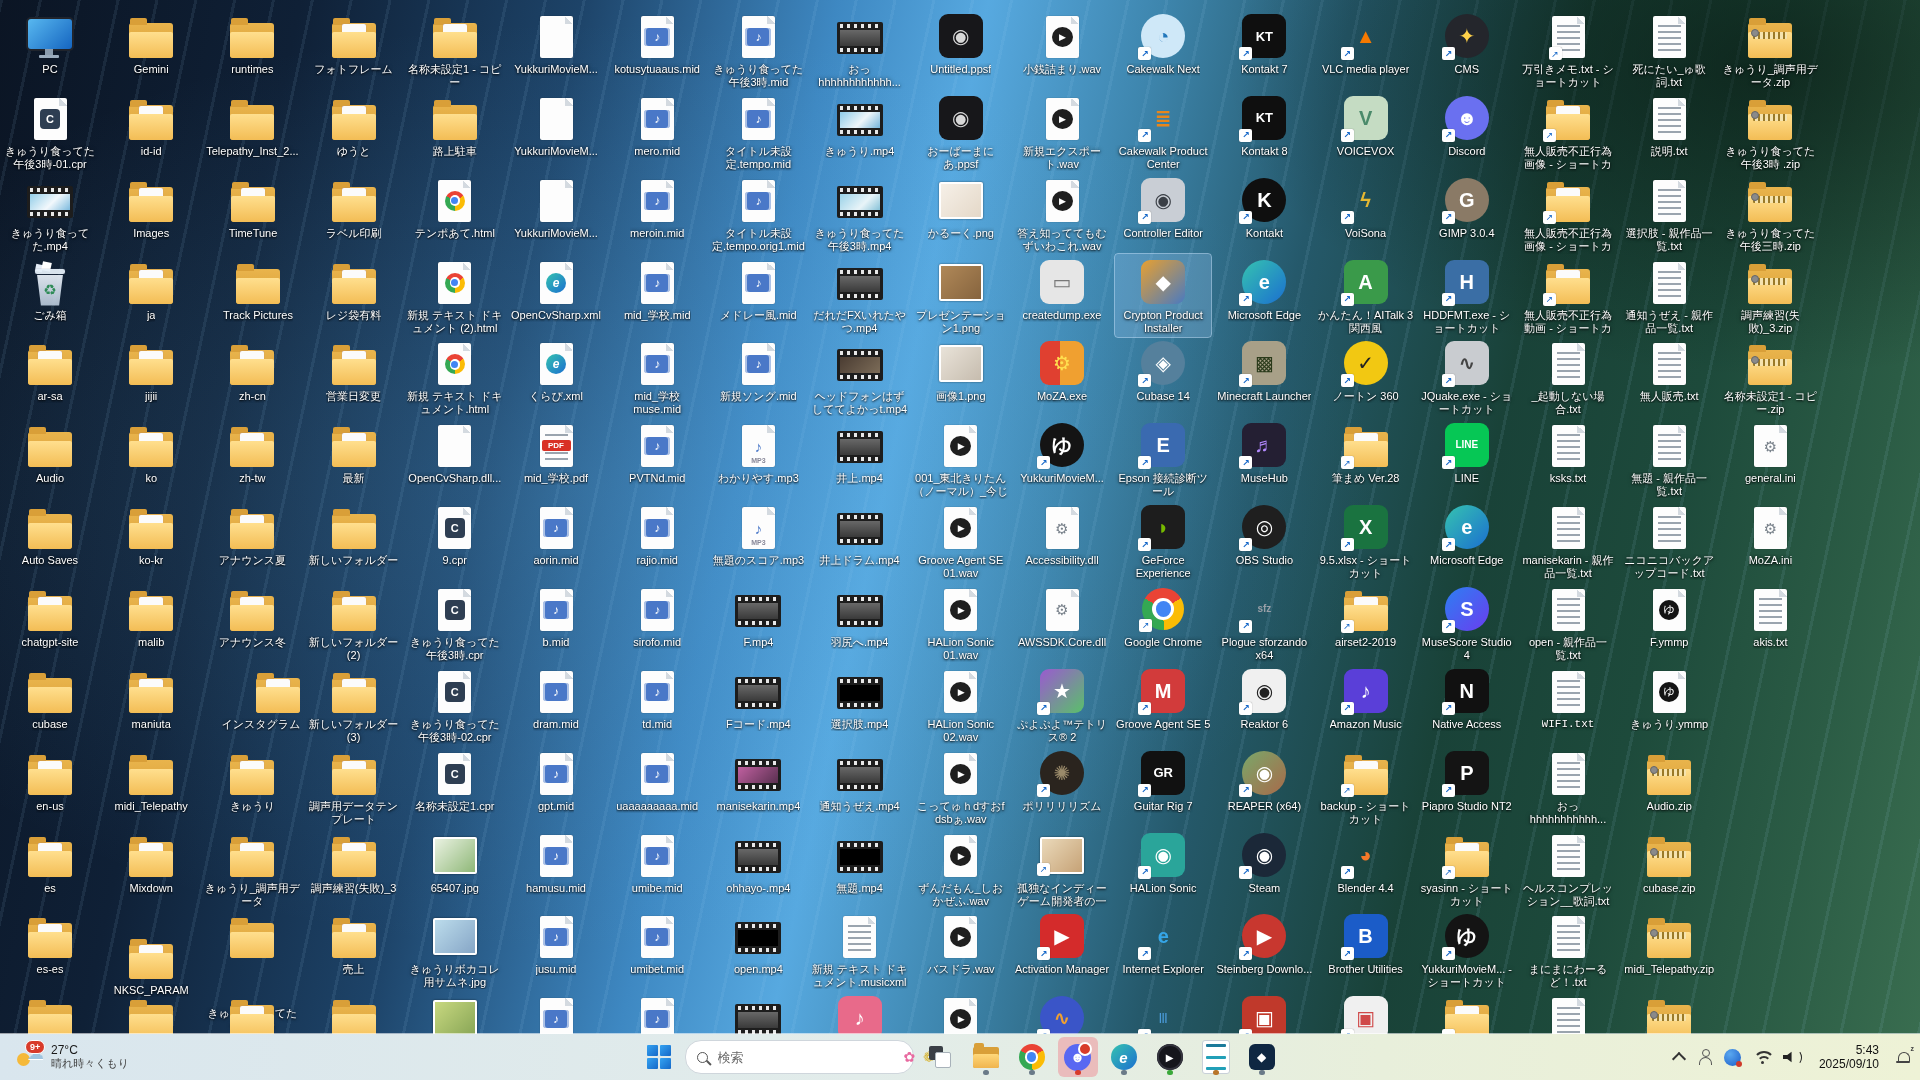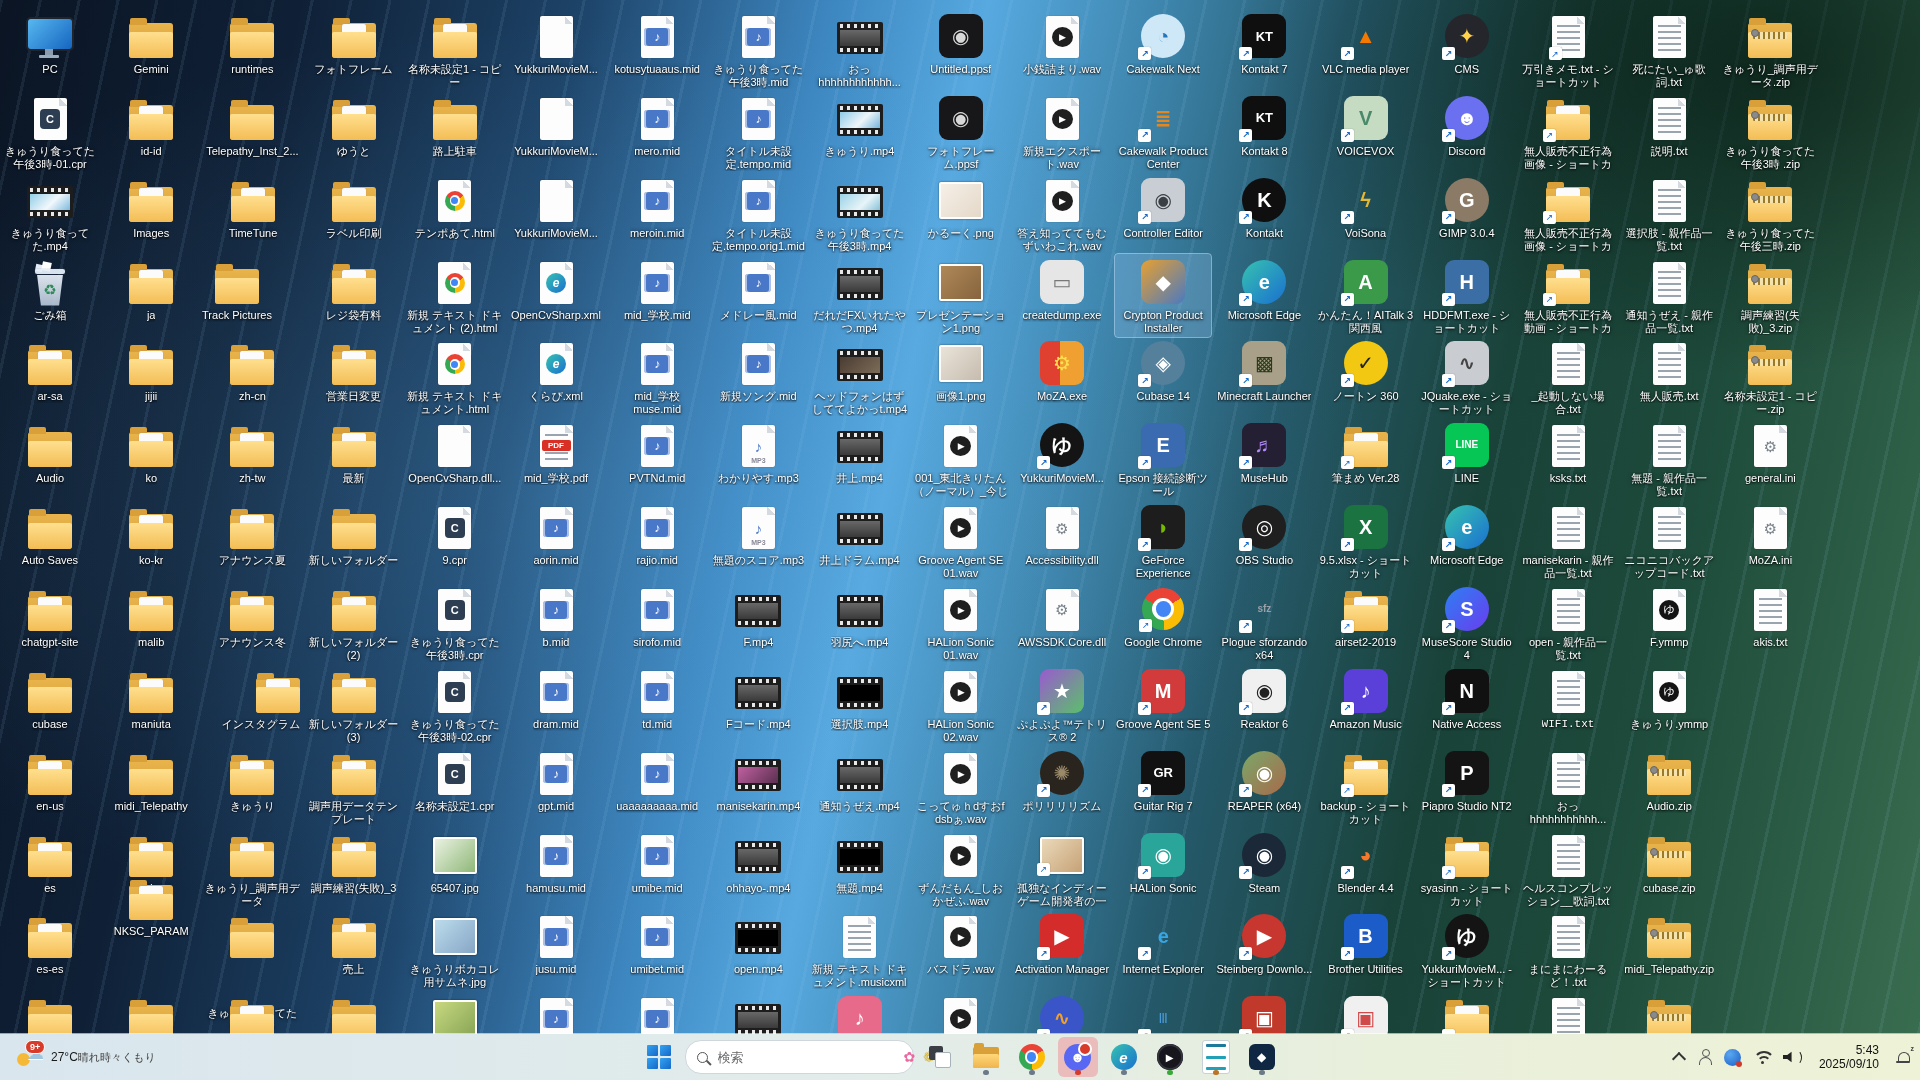--- a/index.html
+++ b/index.html
@@ -96,21 +96,21 @@
   
   #taskbar{position:absolute;left:0;right:0;bottom:0;height:46px;z-index:10;
     background:linear-gradient(90deg,#d9e6ee,#e2ecea 45%,#e8efdb 72%,#eef2d6);
     box-shadow:0 -1px 0 rgba(255,255,255,.6);display:flex;align-items:center;}
   .weather{position:absolute;left:10px;display:flex;align-items:center;gap:7px;background:none;border:none;cursor:pointer;}
   .wicon{position:relative;width:28px;height:24px;}
   .wicon .sun{position:absolute;left:1px;bottom:3px;width:13px;height:13px;border-radius:50%;background:#f5b93a;}
   .wicon .cl{position:absolute;right:0;top:0;font-size:17px;color:#9ec4e0;line-height:1;text-shadow:0 1px 0 #fff;}
   .wb{position:absolute;top:-5px;left:9px;background:#d83b2a;color:#fff;font-size:9px;font-weight:700;
     border-radius:8px;padding:1px 4px;border:1px solid #fff;}
-  .wtxt{display:flex;flex-direction:row;align-items:flex-start;line-height:13px;}
+  .wtxt{display:flex;flex-direction:column;align-items:flex-start;line-height:13px;}
   .wtxt .t{font-size:12px;color:#1a1a1a;}
   .wtxt .c{font-size:11px;color:#444;}
   .tb-center{margin:0 auto;display:flex;align-items:center;gap:6px;}
   .tbtn{width:40px;height:40px;border:none;background:transparent;border-radius:6px;position:relative;
     display:flex;align-items:center;justify-content:center;cursor:pointer;}
   .tbtn.act{background:rgba(238,148,155,.55);}
   .tbtn .dot{position:absolute;bottom:2px;left:50%;transform:translateX(-50%);width:6px;height:5px;border-radius:3px;}
   .bdg{position:absolute;top:5px;right:6px;width:10px;height:10px;border-radius:50%;background:#d83b2a;border:2px solid #fff;}
   .start{width:24px;height:24px;display:grid;grid-template-columns:1fr 1fr;grid-template-rows:1fr 1fr;gap:2px;}
   .start i{background:linear-gradient(135deg,#34a3f2,#1568c8);border-radius:1px;}
@@ -400,21 +400,21 @@
           </i>
         </span>
         <span class="lb">きゅうり.mp4</span>
       </div>
       <div class="cell" style="left: 912.8px; top: 89.85px;">
         <span class="ic">
           <i class="app" style="background:#17171a">
             <i class="gl" style="color:#d8d8d8;font-size:20px">◉</i>
           </i>
         </span>
-        <span class="lb">フォトフレーム.ppsf</span>
+        <span class="lb">おーばーまにあ.ppsf</span>
       </div>
       <div class="cell" style="left: 1014px; top: 89.85px;">
         <span class="ic">
           <i class="pg0">
             <i class="pwc">▶</i>
           </i>
         </span>
         <span class="lb">新規エクスポート.wav</span>
       </div>
       <div class="cell" style="left: 1115.2px; top: 89.85px;">
@@ -652,21 +652,21 @@
       <div class="cell" style="left: 103.2px; top: 253.55px;">
         <span class="ic">
           <i class="fold">
             <i class="bk"></i>
             <i class="med"></i>
             <i class="ft"></i>
           </i>
         </span>
         <span class="lb">ja</span>
       </div>
-      <div class="cell" style="left: 189px; top: 253.55px;">
+      <div class="cell" style="left: 210px; top: 253.55px;">
         <span class="ic">
           <i class="fold">
             <i class="bk"></i>
             <i class="ft"></i>
           </i>
         </span>
         <span class="lb">Track Pictures</span>
       </div>
       <div class="cell" style="left: 305.6px; top: 253.55px;">
         <span class="ic">
@@ -1882,21 +1882,21 @@
       <div class="cell" style="left: 2px; top: 908.35px;">
         <span class="ic">
           <i class="fold">
             <i class="bk"></i>
             <i class="med"></i>
             <i class="ft"></i>
           </i>
         </span>
         <span class="lb">es-es</span>
       </div>
-      <div class="cell" style="left: 103.2px; top: 870px; justify-content: center;">
+      <div class="cell" style="left: 103.2px; top: 929px; justify-content: center;">
         <span class="ic">
           <i class="fold">
             <i class="bk"></i>
             <i class="med"></i>
             <i class="ft"></i>
           </i>
         </span>
         <span class="lb">NKSC_PARAM</span>
       </div>
       <div class="cell" style="left: 204.4px; top: 908.35px; gap: 44px;">

